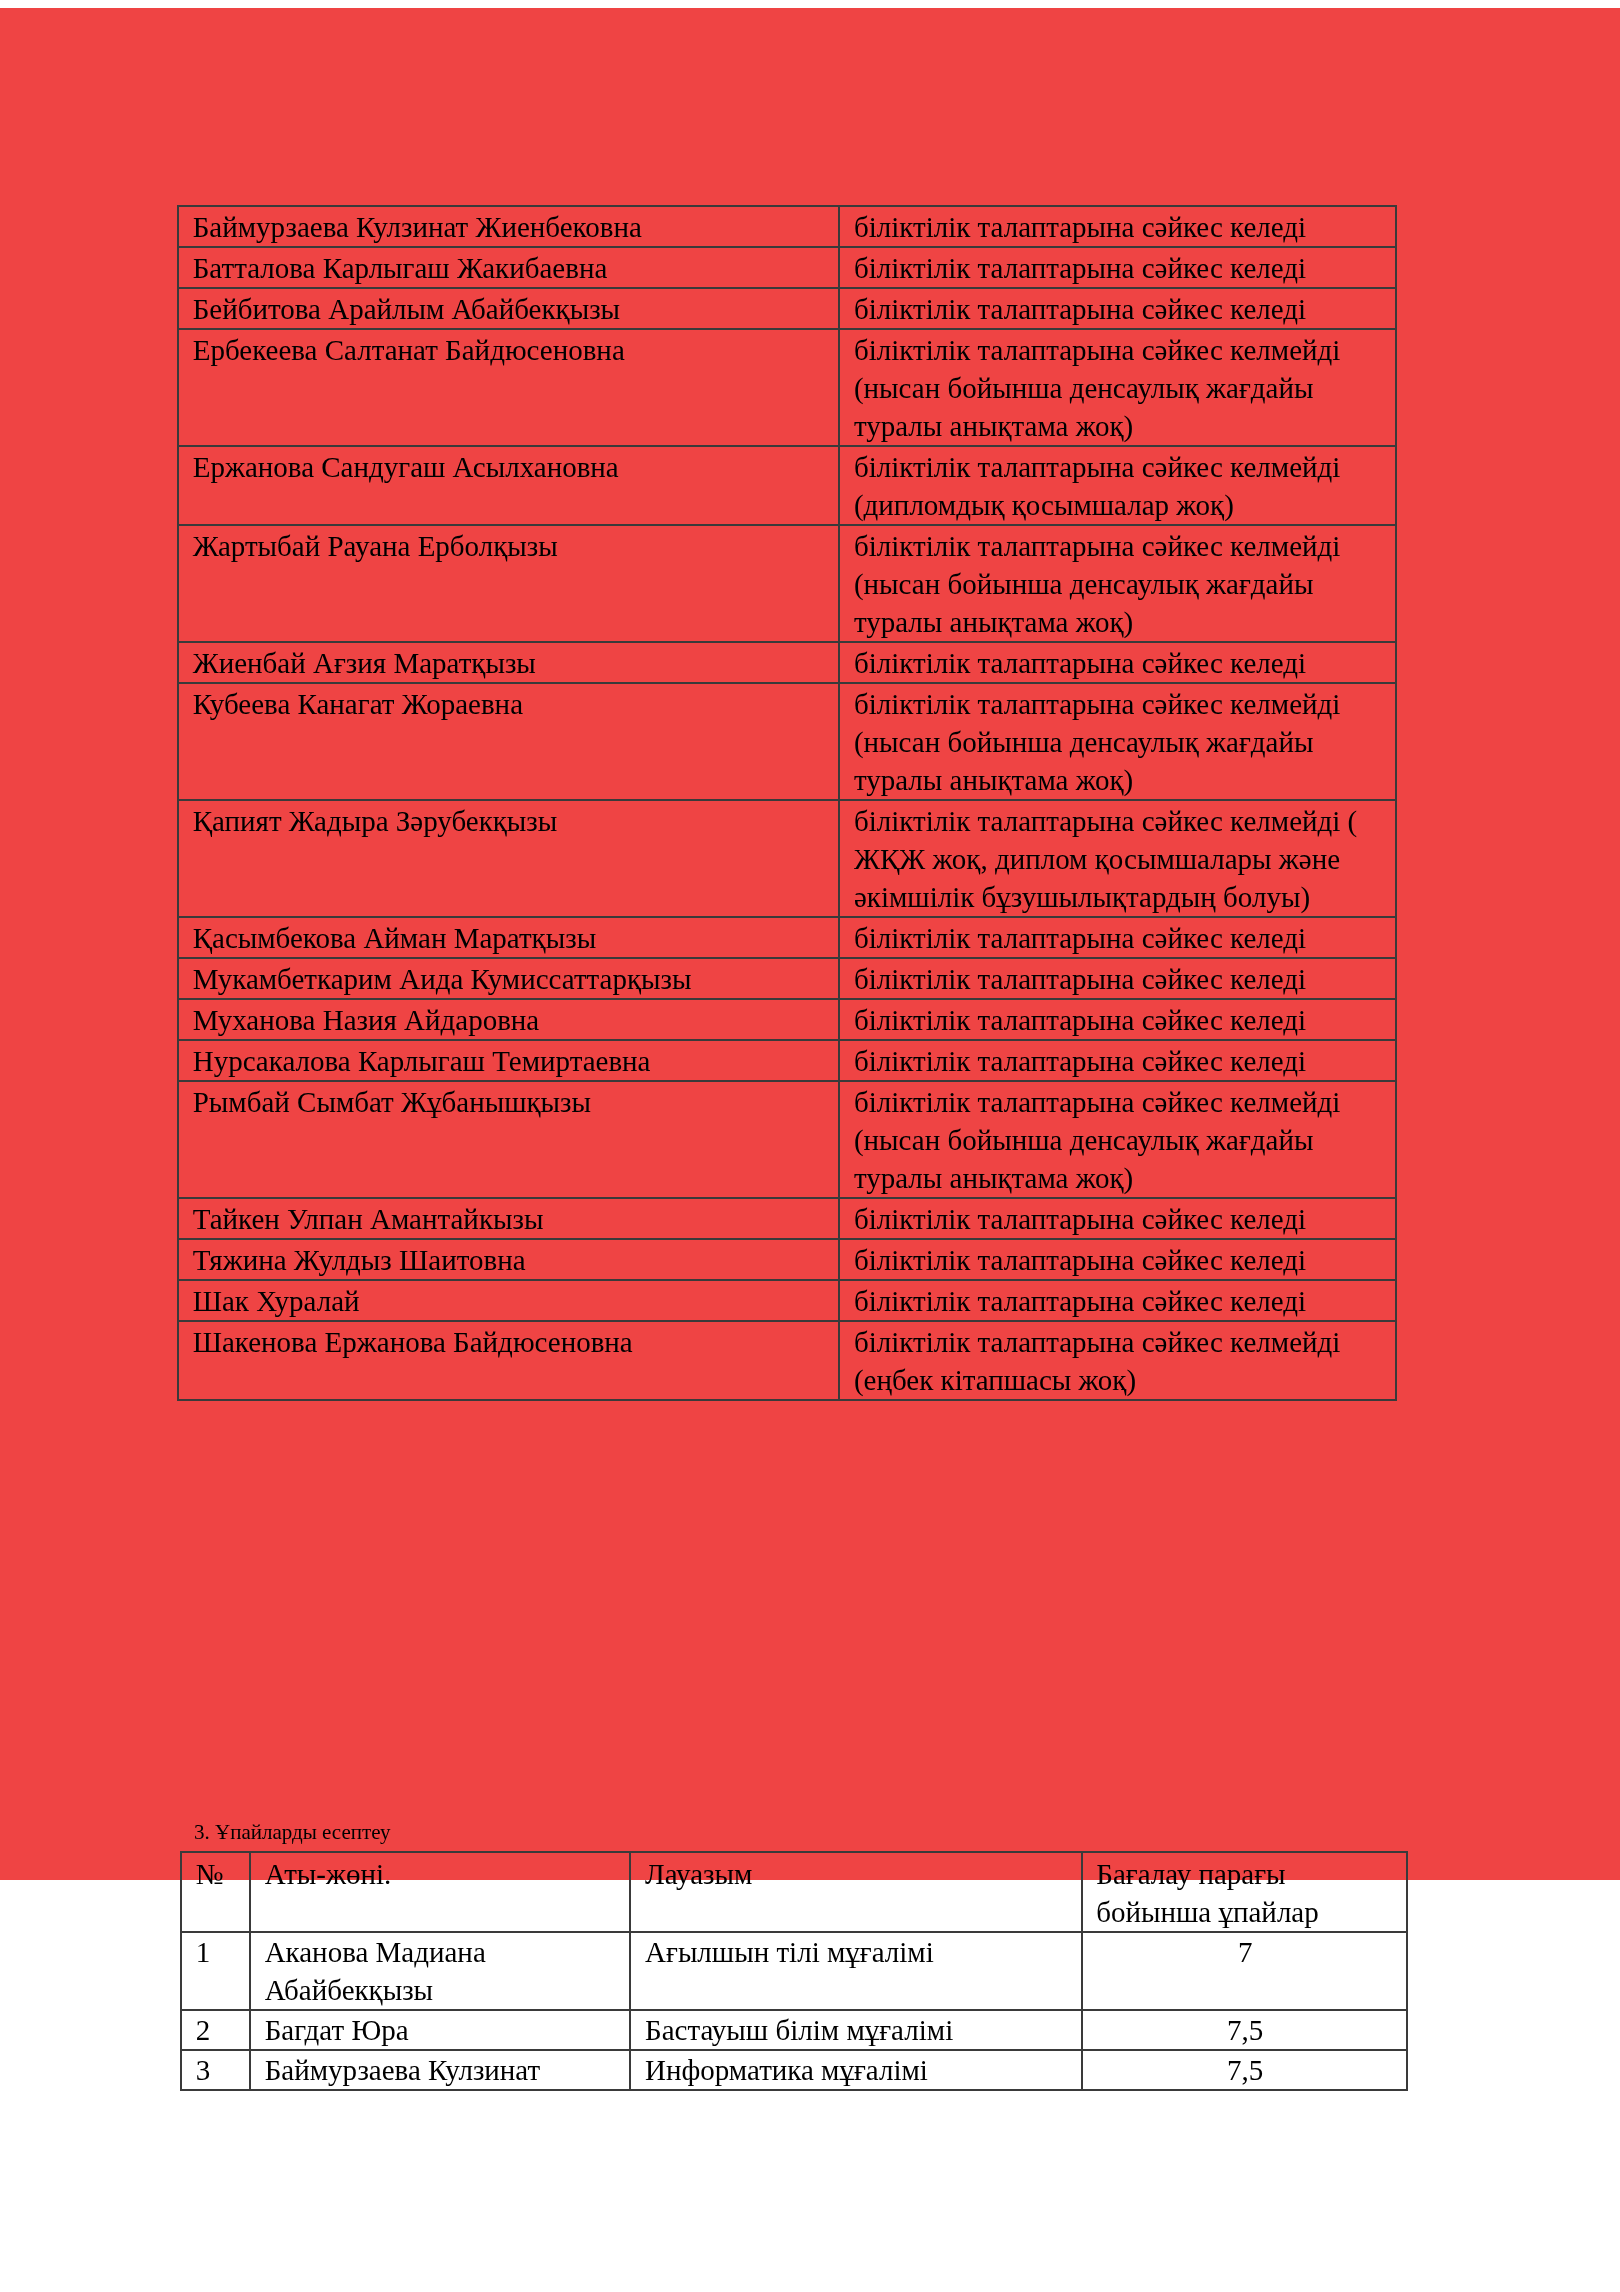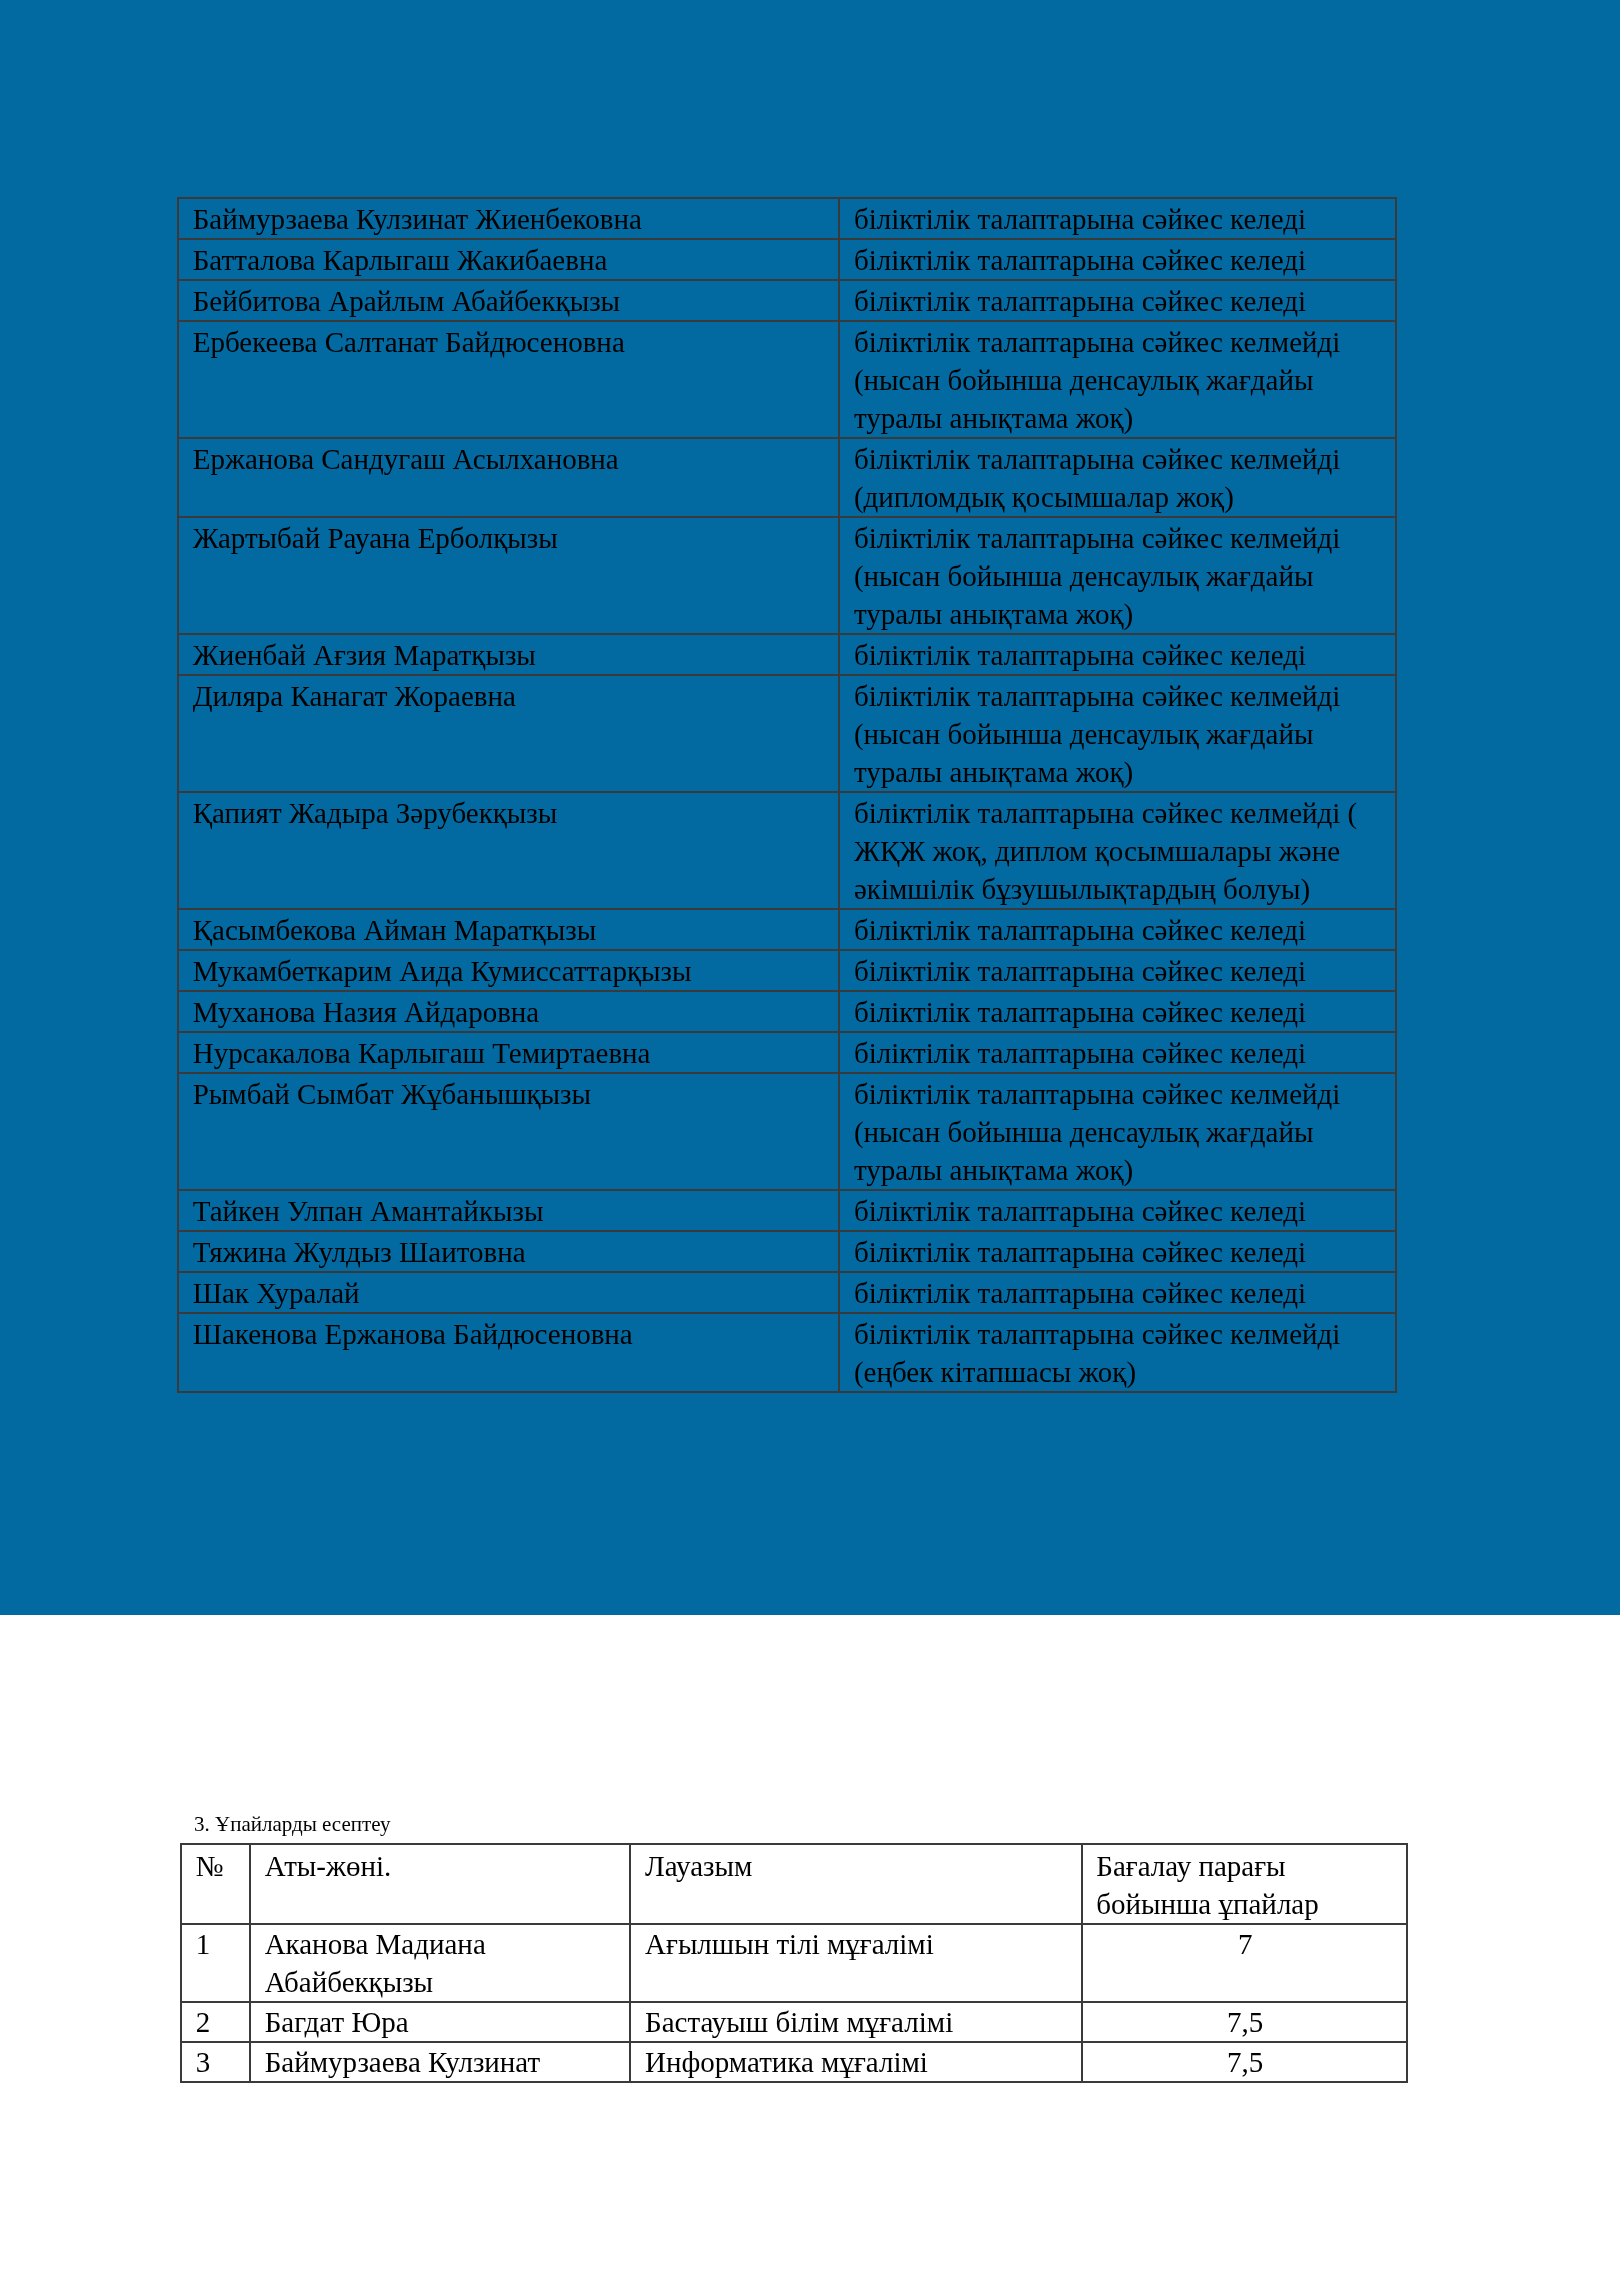--- a/index.html
+++ b/index.html
@@ -1,18 +1,18 @@
 <!DOCTYPE html>
 <html><head>
 <meta charset="utf-8">
 <style>
   html, body { margin: 0; padding: 0; background: #ffffff; }
   body { width: 1620px; height: 2293px; position: relative; overflow: hidden;
          font-family: "Liberation Serif", "DejaVu Serif", serif; color: #000; }
-  .page { position: absolute; left: 0; top: 0; width: 1620px; height: 1615px; background: #0369a1; }
+  .page { position: absolute; left: 0; top: 8px; width: 1620px; height: 1872px; background: #ef4444; }
   table { border-collapse: collapse; position: absolute; }
   td, th { border: 2px solid #3a3a3a; vertical-align: top; font-weight: normal; text-align: left;
            font-size: 29px; line-height: 38px; padding: 0 11.8px 0 13.7px; }
   #t1 { left: 177px; top: 197px; width: 1220px; }
   #t1 col.c1 { width: 663px; }
   #t1 col.c2 { width: 558px; }
   #t1 td { padding-top: 1px; padding-bottom: 0; }
   #section-title { position: absolute; left: 194px; top: 1806px; font-size: 21px; line-height: 37px; }
   #t2 { left: 180px; top: 1843px; width: 1228px; }
   #t2 col.n { width: 69px; }
@@ -56,21 +56,21 @@
         </tr>
         <tr>
           <td>Жартыбай Рауана Ерболқызы</td>
           <td>біліктілік талаптарына сәйкес келмейді (нысан бойынша денсаулық жағдайы туралы анықтама жоқ)</td>
         </tr>
         <tr>
           <td>Жиенбай Ағзия Маратқызы</td>
           <td>біліктілік талаптарына сәйкес келеді</td>
         </tr>
         <tr>
-          <td>Диляра Канагат Жораевна</td>
+          <td>Кубеева Канагат Жораевна</td>
           <td>біліктілік талаптарына сәйкес келмейді (нысан бойынша денсаулық жағдайы туралы анықтама жоқ)</td>
         </tr>
         <tr>
           <td>Қапият Жадыра Зәрубекқызы</td>
           <td>біліктілік талаптарына сәйкес келмейді ( ЖҚЖ жоқ, диплом қосымшалары және әкімшілік бұзушылықтардың болуы)</td>
         </tr>
         <tr>
           <td>Қасымбекова Айман Маратқызы</td>
           <td>біліктілік талаптарына сәйкес келеді</td>
         </tr>

